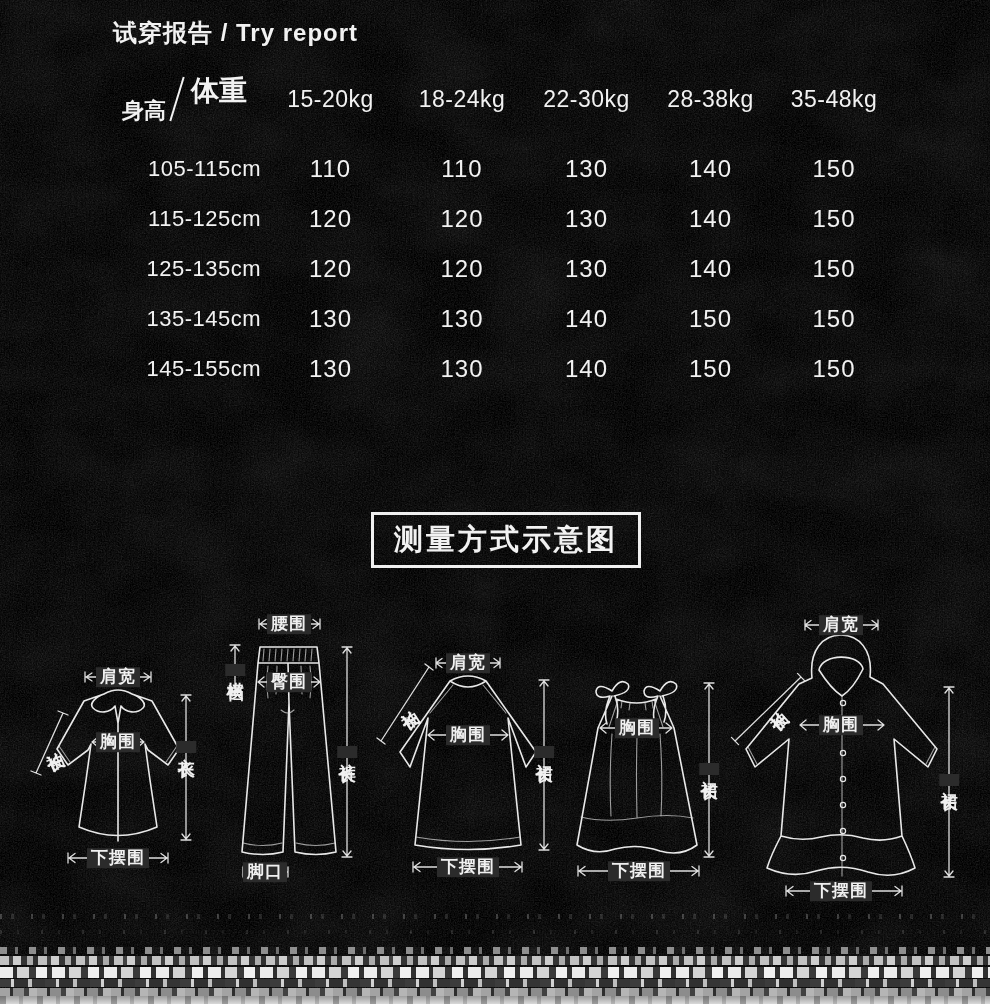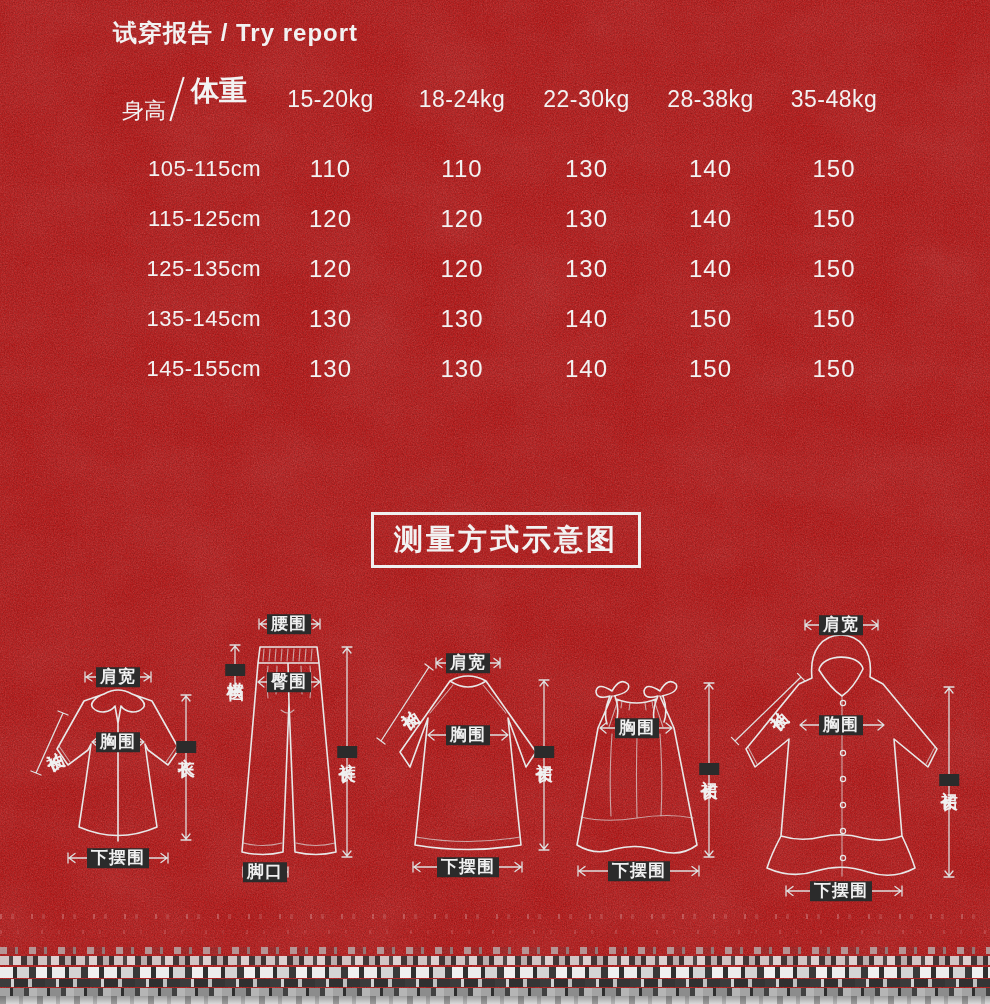--- a/index.html
+++ b/index.html
@@ -1,31 +1,31 @@
 <!DOCTYPE html>
 <html><head>
 <meta charset="utf-8">
 <style>
   html,body{margin:0;padding:0;background:#1f1f1f;}
-  .page{position:relative;width:990px;height:1004px;background:#b91c1c;overflow:hidden;
+  .page{position:relative;width:990px;height:1004px;background:#000000;overflow:hidden;
         font-family:"Liberation Sans","DejaVu Sans",sans-serif;color:#f2f2f2;}
   .noise-svg{position:absolute;left:0;top:0;pointer-events:none;}
 
   .title{position:absolute;left:113px;top:17px;font-size:24px;font-weight:bold;letter-spacing:1px;white-space:nowrap;}
 
   
   .size-table{position:absolute;left:110px;top:72px;width:786px;}
   .t-row{display:grid;grid-template-columns:151px 139px 124px 125px 123px 124px;align-items:center;height:50px;}
   .t-head{height:54px;margin-bottom:18px;}
   .th,.td,.rh{text-align:center;font-weight:normal;}
   .th{font-size:23px;letter-spacing:.5px;}
   .rh{font-size:22px;letter-spacing:.5px;text-align:right;}
   .td{font-size:24px;letter-spacing:1px;}
   .corner{position:relative;height:54px;}
-  .corner-a{position:absolute;left:12px;bottom:0px;font-size:22px;font-weight:normal;}
+  .corner-a{position:absolute;left:12px;bottom:0px;font-size:22px;font-weight:bold;}
   .corner-b{position:absolute;right:14px;top:0px;font-size:28px;font-weight:bold;}
   .corner-slash{position:absolute;left:66px;top:4px;width:2px;height:46px;background:#f2f2f2;transform:rotate(17deg);}
 
   
   .ps{position:absolute;left:130px;top:410px;display:flex;font-size:17px;font-weight:bold;line-height:30px;letter-spacing:.5px;}
   .ps-prefix{white-space:nowrap;}
 
   
   .measure-title{position:absolute;left:371px;top:512px;height:50px;border:3px solid #f0f0f0;
     display:flex;align-items:center;justify-content:center;font-size:29px;font-weight:bold;

